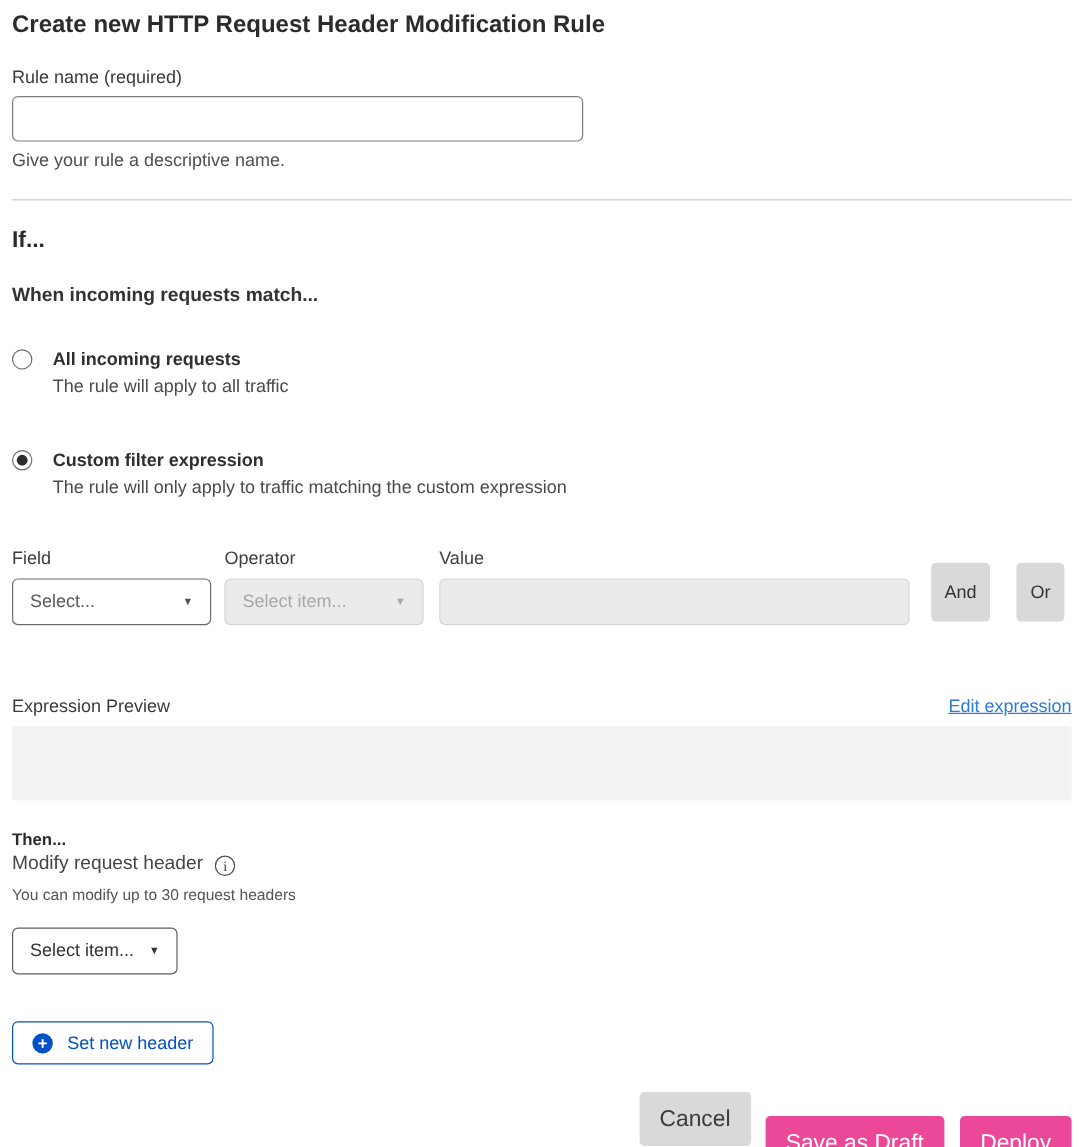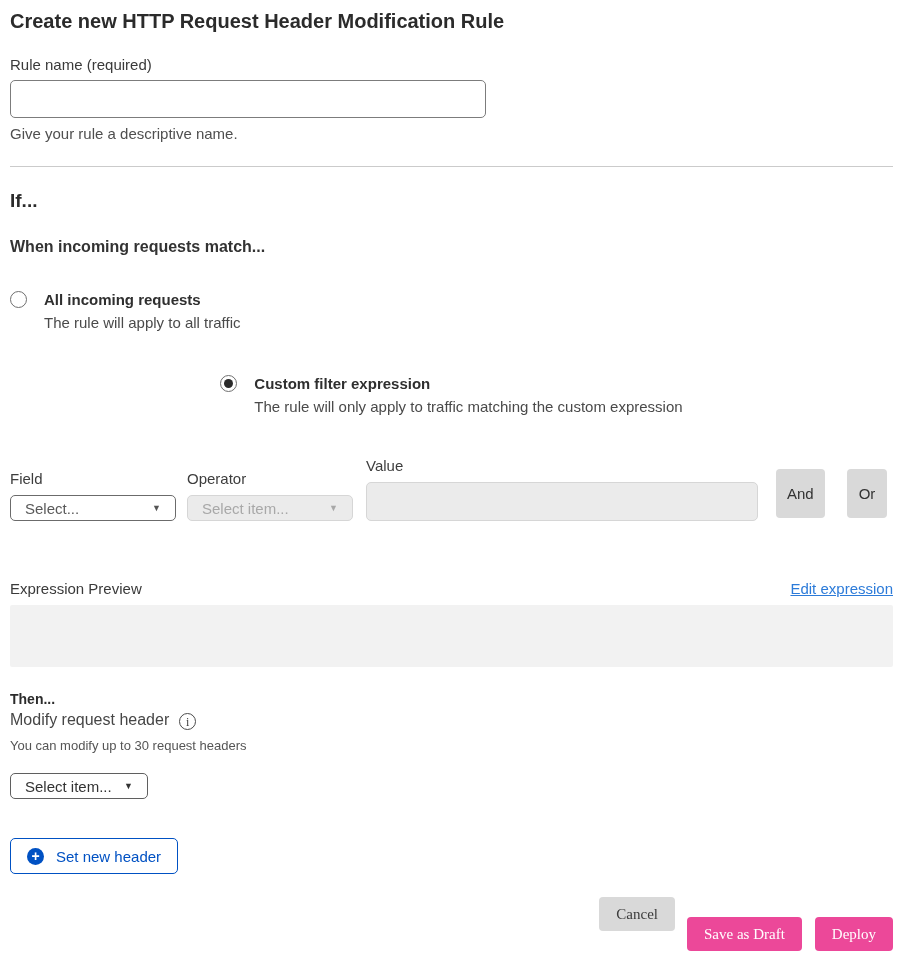--- a/index.html
+++ b/index.html
@@ -24,37 +24,37 @@
   }
   .helper-text { font-size: 15px; color: #4f4f4f; line-height: 18px; margin-top: 7px; }
 
   .divider { border: none; border-top: 1px solid #cbcbcb; margin: 23px 0 0 0; }
 
   .if-heading { font-size: 19px; font-weight: 700; color: #2b2b2b; line-height: 24px; margin: 22px 0 0 0; }
   .sub-heading { font-size: 16px; font-weight: 700; color: #333333; line-height: 20px; margin: 24px 0 0 0; }
 
   .radio-row { display: flex; align-items: flex-start; }
   .radio-row.first { margin-top: 32px; }
-  .radio-row.second { margin-top: 38px; justify-content: center; }
+  .radio-row.second { margin-top: 38px; }
   .radio {
     width: 17px; height: 17px; border: 1px solid #6f6f6f; border-radius: 50%;
     margin-top: 2px; flex: 0 0 17px; position: relative; background: #fff; cursor: pointer;
   }
   .radio.checked::after {
     content: ""; position: absolute; left: 3px; top: 3px;
     width: 9px; height: 9px; border-radius: 50%; background: #2b2b2b;
   }
   .radio-texts { margin-left: 17px; }
   .radio-label { font-size: 15px; font-weight: 700; color: #2f2f2f; line-height: 22px; }
   .radio-desc { font-size: 15px; color: #4a4a4a; line-height: 24px; }
 
   .builder-row { display: flex; align-items: flex-end; margin-top: 37px; }
   .builder-col .col-label { font-size: 15px; color: #3d3d3d; line-height: 20px; margin-bottom: 6px; }
   .select-box {
-    height: 26px; border: 1px solid #6b6b6b; border-radius: 5px; background: #fff;
+    height: 39px; border: 1px solid #6b6b6b; border-radius: 5px; background: #fff;
     display: flex; align-items: center; justify-content: space-between;
     padding: 12px 14px; font-size: 15px; color: #595959; cursor: pointer;
   }
   .caret { font-size: 9px; color: #555; line-height: 1; }
   .col-field { width: 166px; }
   .col-operator { width: 166px; margin-left: 11px; }
   .col-value { width: 392px; margin-left: 13px; }
   .select-box.disabled {
     background: #ebebeb; border-color: #d6d6d6; color: #a8a8a8; cursor: default;
   }
@@ -95,22 +95,22 @@
     font-family: inherit; font-size: 15px; color: #0051c3;
   }
   .plus-circle {
     width: 17px; height: 17px; border-radius: 50%; background: #0051c3; color: #fff;
     display: inline-flex; align-items: center; justify-content: center;
     font-size: 14px; font-weight: 700; line-height: 1; margin-right: 12px; padding-bottom: 1px;
   }
 
   .footer { display: flex; justify-content: flex-end; align-items: center; margin-top: 3px; }
   .footer button {
-    height: 34px; border: none; border-radius: 4px; font-family: Liberation Serif, serif;
-    font-size: 15px; padding: 0 17px; cursor: pointer;
+    height: 45px; border: none; border-radius: 4px; font-family: Liberation Sans, sans-serif;
+    font-size: 19px; padding: 0 17px; cursor: pointer;
   }
   .cancel-btn { background: #d9d9d9; color: #3c3c3c; }
   .primary-btn { background: #ec4899; color: #ffffff; margin-top: 40px; }
   .save-btn { margin-left: 12px; }
   .deploy-btn { margin-left: 13px; }
 </style>
 </head>
 <body>
 
 <div class="container">

